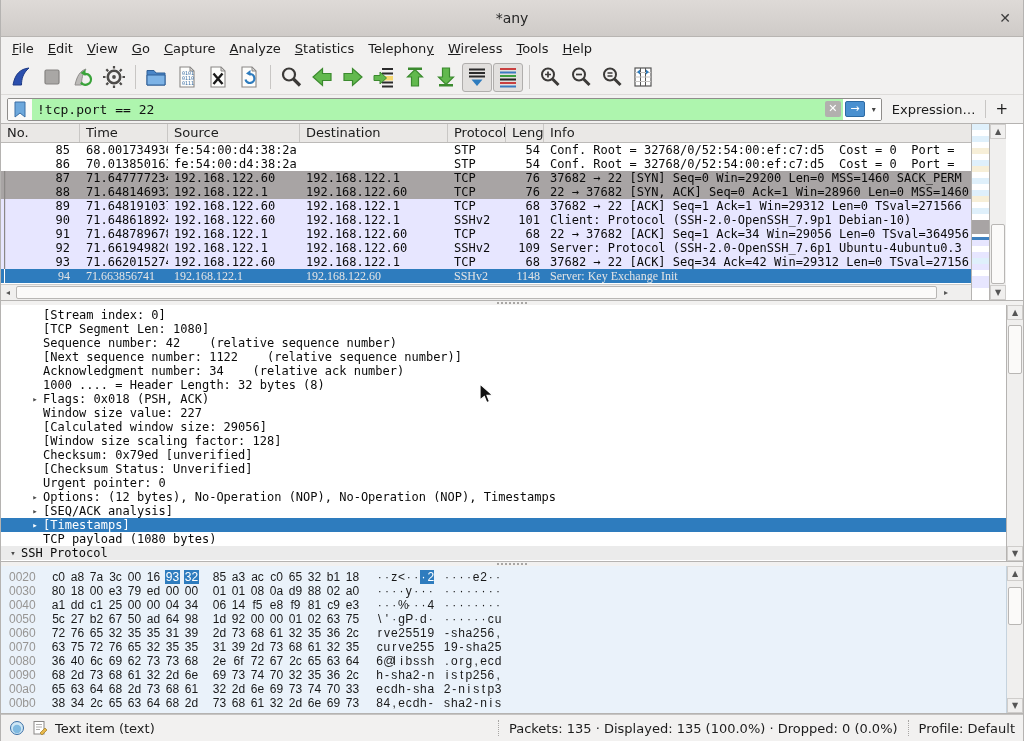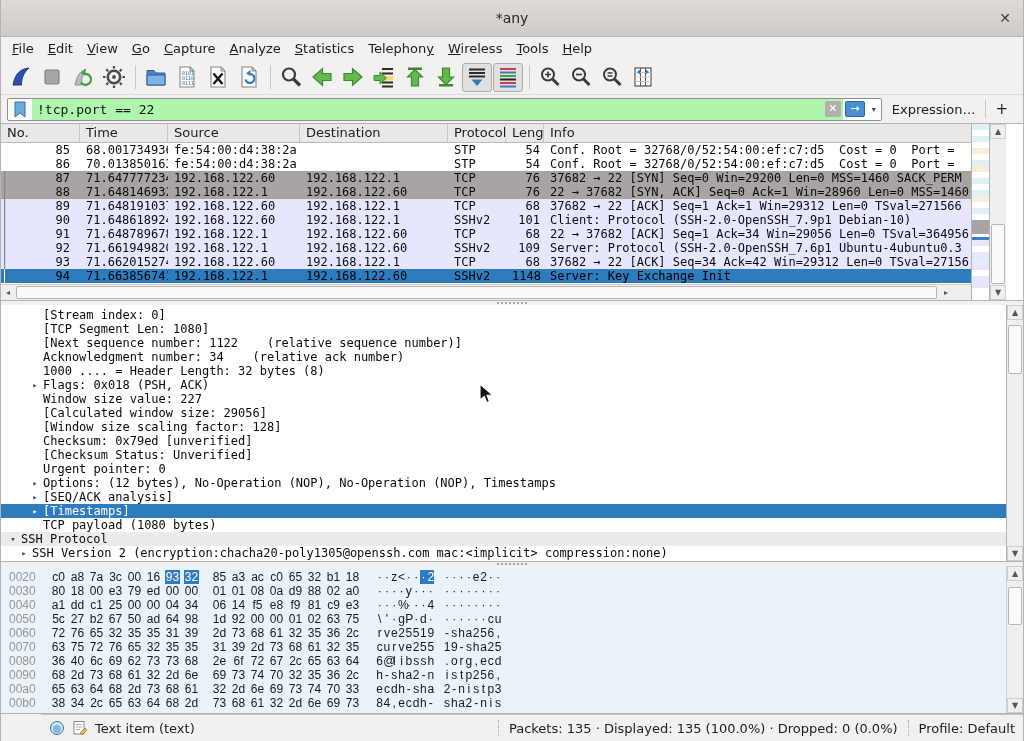--- a/index.html
+++ b/index.html
@@ -50,21 +50,21 @@
   .c-no{ width:79px; text-align:right; padding-right:10px !important; flex:none;}
   .c-time{ width:88px; flex:none;}
   .c-src{ width:132px; flex:none;}
   .c-dst{ width:148px; flex:none;}
   .c-proto{ width:58px; flex:none;}
   .c-len{ width:38px; text-align:right; padding-right:4px !important; flex:none;}
   .c-info{ flex:1;}
   .prow.v-white{ background:var(--row-white,#ffffff); }
   .prow.v-gray{ background:var(--row-syn,#a8a4a4);align-items:flex-end; }
   .prow.v-lav{ background:var(--row-tcp,#e7e6ff); }
-  .prow.v-sel{ background:var(--sel,#2e7cbe); color:#000000; }
+  .prow.v-sel{ background:var(--sel,#2e7cbe); color:#e5e5e5;font-family:Liberation Serif, serif; }
   .stream-mark{ position:absolute; left:3px; top:0; bottom:0; width:2px; background:#77757326; border-left:1px solid #8a8886;}
   .prow.v-sel .stream-mark{ border-left:1px solid #fff; }
   .minimap{ width:18px; border-left:1px solid #b5b3b1; display:flex; flex-direction:column; overflow:hidden; background:#fff;}
   .minimap .stripe{ width:100%; flex:none;}
   
   .vscroll{ width:17px; border-left:1px solid #b5b3b1; background:#f0efee; position:relative;}
   .sb-arrow{ height:15px; display:flex; align-items:center; justify-content:center; font-size:8px; color:#555; background:#f0efee; border:1px solid #cfcdcb;}
   .sb-arrow.bottom{ position:absolute; bottom:0; left:0; right:0;}
   .sb-thumb{ position:absolute; left:1px; right:1px; background:#fbfaf9; border:1px solid #b8b6b4; border-radius:2px;}
   .hscroll{ height:16px; background:#f0efee; border-top:1px solid #cfcdcb; position:relative; flex:none;}
@@ -87,21 +87,21 @@
   .hrow{ height:14px; line-height:14px; white-space:pre; color:#191919;}
   .hoff{ color:#979593; display:inline-block; width:30px; margin-right:12px;}
   .hx{ display:inline-block; width:15px; margin-right:4px; text-align:center;}
   .hx.g8{ margin-left:9px;}
   .ha{ display:inline-block; width:7.3px; text-align:center;}
   .ha.g8{ margin-left:9px;}
   .ascii-block{ margin-left:12px; }
   .hlb{ background:var(--sel,#2e7cbe); color:#fff;}
   .hex-vs{ width:17px; border-left:1px solid #c5d3de; background:#f0efee; position:relative;}
   
-  .statusbar{ height:27px; display:flex; align-items:center; background:#f2f1f0; border-top:1px solid #c6c4c2; font-size:13px; color:#1c1c1c; padding:0 8px;margin-left:40px;}
+  .statusbar{ height:27px; display:flex; align-items:center; background:#f2f1f0; border-top:1px solid #c6c4c2; font-size:13px; color:#1c1c1c; padding:0 8px;}
   .sb-left{ display:flex; align-items:center; gap:7px; flex:1;}
   .sb-dotsep{ border-left:1px dotted #a8a6a4; height:16px; margin:0 10px;}
   .sb-right{ display:flex; align-items:center;}
   
   .mouse-cursor{ position:absolute; left:478px; top:383px; z-index:50; pointer-events:none;}
 </style>
 </head>
 <body>
 
 <div class="titlebar">
@@ -438,20 +438,21 @@
 </div>
 
 <div class="splitter">
     <div class="grip"></div>
   </div>
 
 <div class="details-region">
   <div class="details">
       <div class="dline" style="padding-left: 26px;"><span class="exp"></span><span>[Stream index: 0]</span></div>
       <div class="dline" style="padding-left: 26px;"><span class="exp"></span><span>[TCP Segment Len: 1080]</span></div>
+      <div class="dline" style="padding-left: 26px;"><span class="exp"></span><span>Sequence number: 42    (relative sequence number)</span></div>
       <div class="dline" style="padding-left: 26px;"><span class="exp"></span><span>[Next sequence number: 1122    (relative sequence number)]</span></div>
       <div class="dline" style="padding-left: 26px;"><span class="exp"></span><span>Acknowledgment number: 34    (relative ack number)</span></div>
       <div class="dline" style="padding-left: 26px;"><span class="exp"></span><span>1000 .... = Header Length: 32 bytes (8)</span></div>
       <div class="dline" style="padding-left: 26px;"><span class="exp">▸</span><span>Flags: 0x018 (PSH, ACK)</span></div>
       <div class="dline" style="padding-left: 26px;"><span class="exp"></span><span>Window size value: 227</span></div>
       <div class="dline" style="padding-left: 26px;"><span class="exp"></span><span>[Calculated window size: 29056]</span></div>
       <div class="dline" style="padding-left: 26px;"><span class="exp"></span><span>[Window size scaling factor: 128]</span></div>
       <div class="dline" style="padding-left: 26px;"><span class="exp"></span><span>Checksum: 0x79ed [unverified]</span></div>
       <div class="dline" style="padding-left: 26px;"><span class="exp"></span><span>[Checksum Status: Unverified]</span></div>
       <div class="dline" style="padding-left: 26px;"><span class="exp"></span><span>Urgent pointer: 0</span></div>

